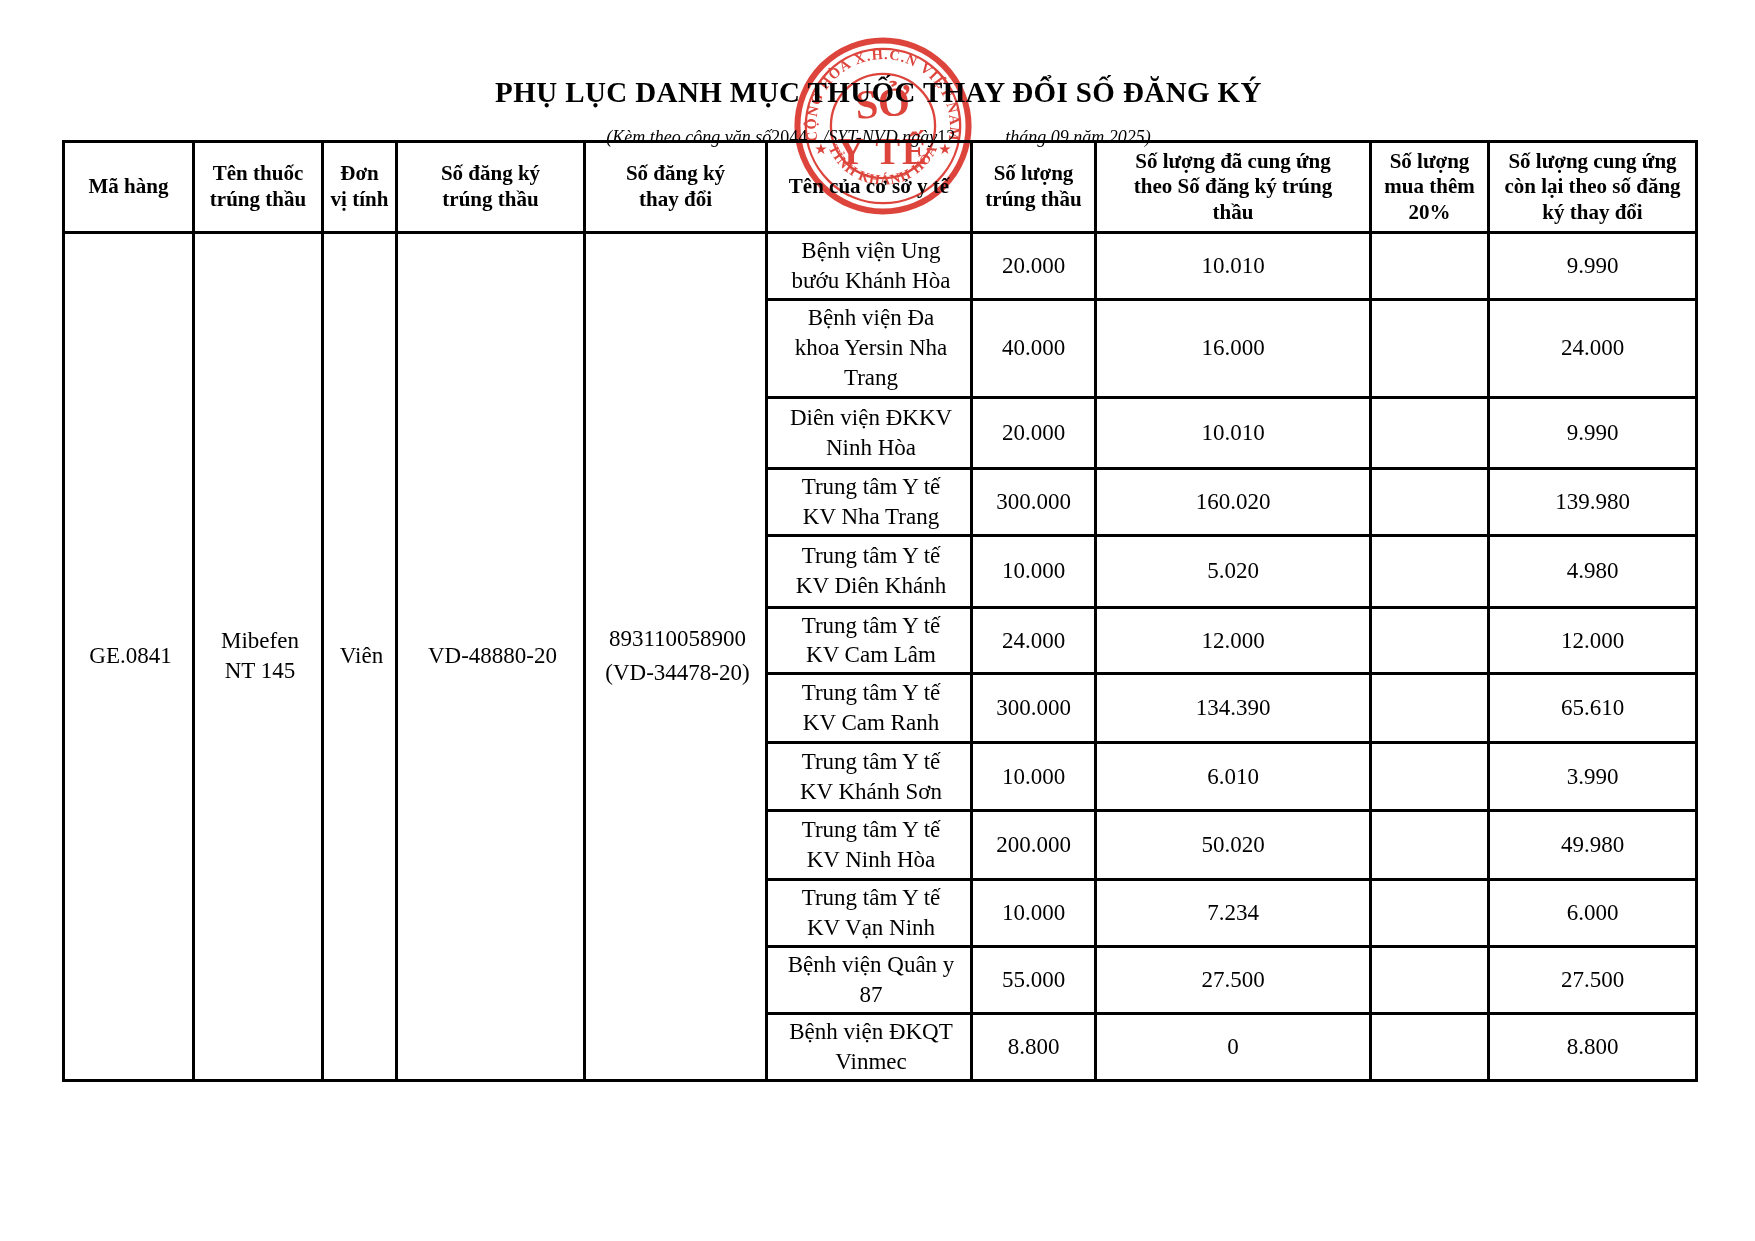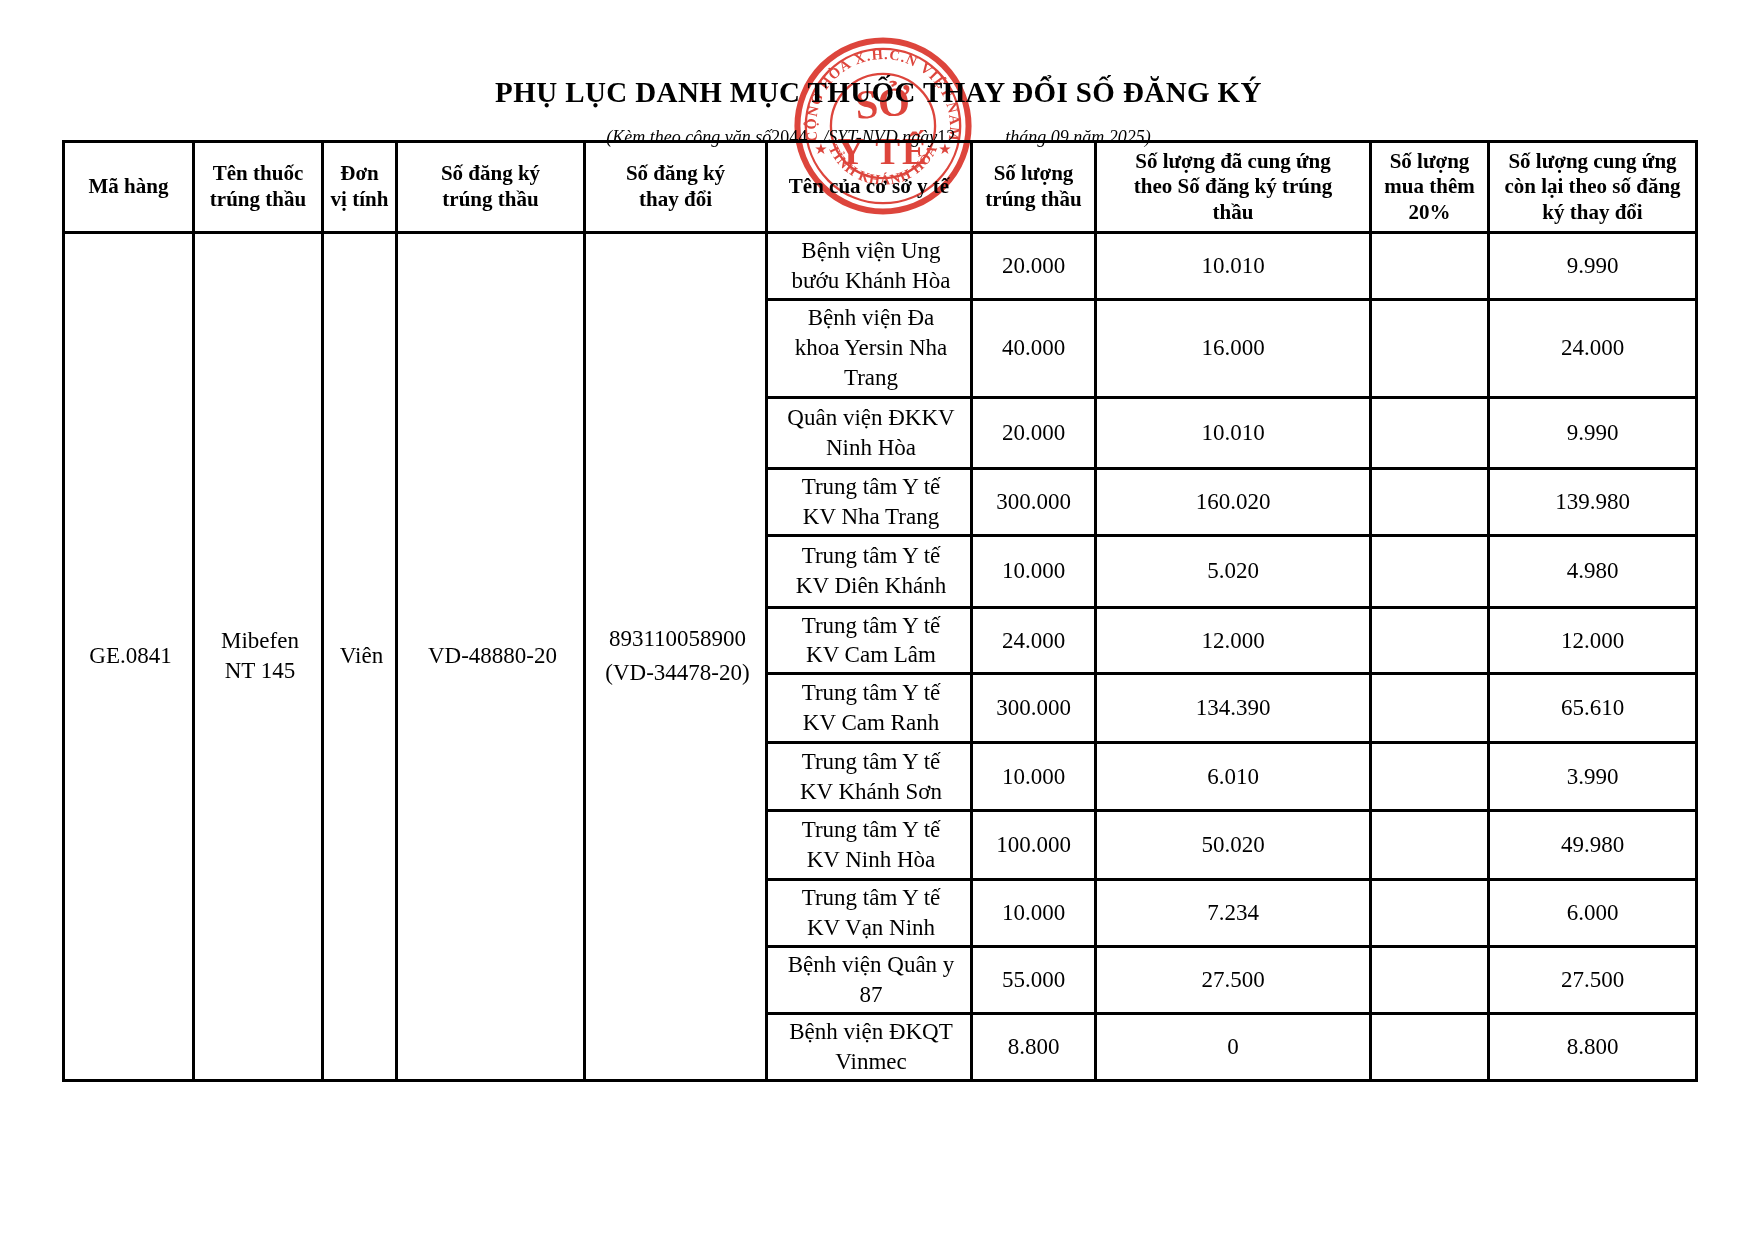--- a/index.html
+++ b/index.html
@@ -123,21 +123,21 @@
       <tr style="height:98px">
         <td class="pre">Bệnh viện Đa
 khoa Yersin Nha
 Trang</td>
         <td>40.000</td>
         <td>16.000</td>
         <td></td>
         <td>24.000</td>
       </tr>
       <tr style="height:71px">
-        <td class="pre">Quân viện ĐKKV
+        <td class="pre">Diên viện ĐKKV
 Ninh Hòa</td>
         <td>20.000</td>
         <td>10.010</td>
         <td></td>
         <td>9.990</td>
       </tr>
       <tr style="height:65px">
         <td class="pre">Trung tâm Y tế
 KV Nha Trang</td>
         <td>300.000</td>
@@ -173,21 +173,21 @@
         <td class="pre">Trung tâm Y tế
 KV Khánh Sơn</td>
         <td>10.000</td>
         <td>6.010</td>
         <td></td>
         <td>3.990</td>
       </tr>
       <tr style="height:69px">
         <td class="pre">Trung tâm Y tế
 KV Ninh Hòa</td>
-        <td>100.000</td>
+        <td>200.000</td>
         <td>50.020</td>
         <td></td>
         <td>49.980</td>
       </tr>
       <tr style="height:57px">
         <td class="pre">Trung tâm Y tế
 KV Vạn Ninh</td>
         <td>10.000</td>
         <td>7.234</td>
         <td></td>

